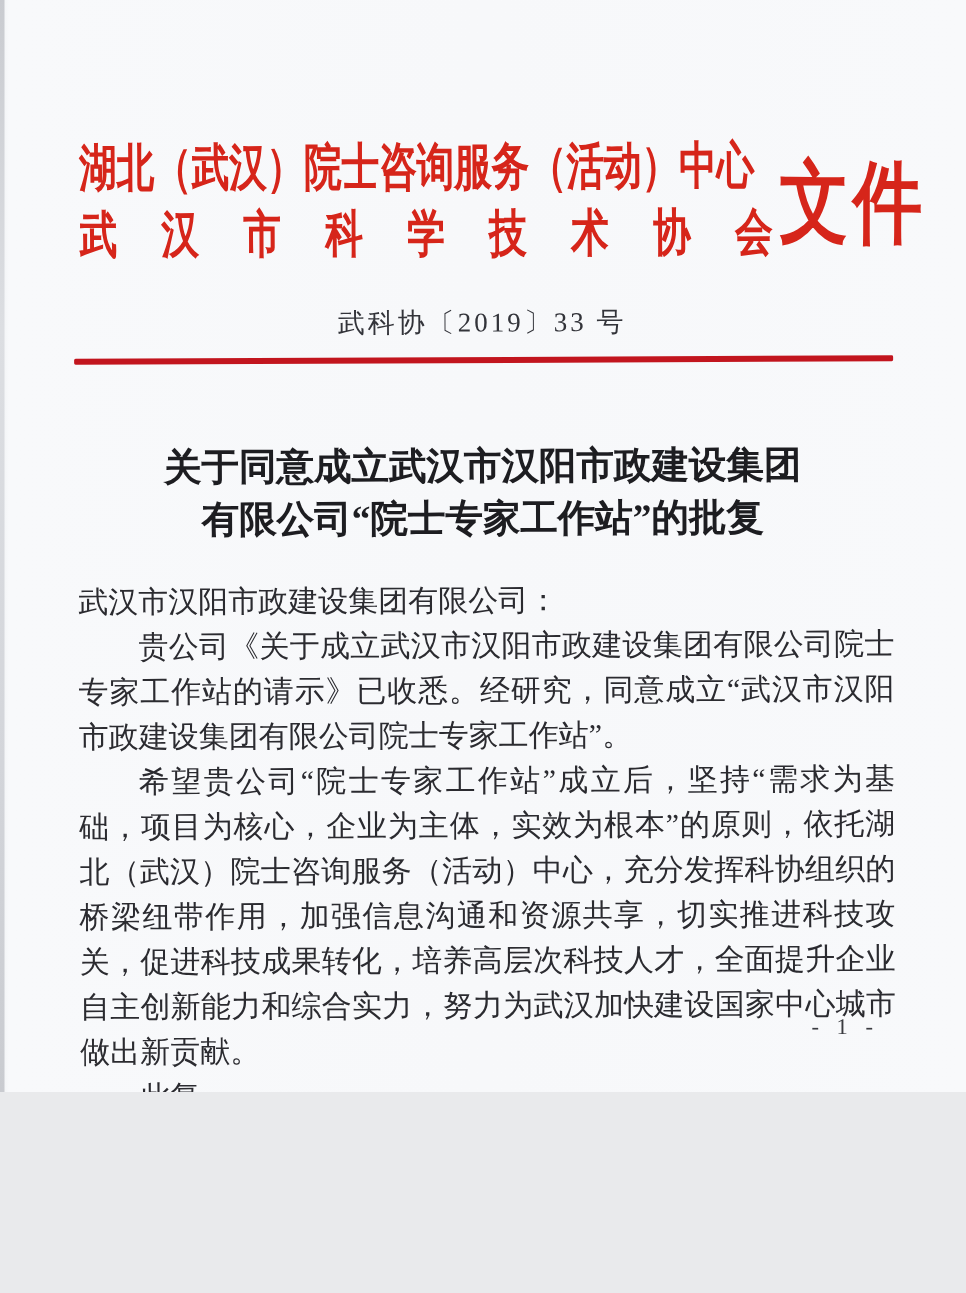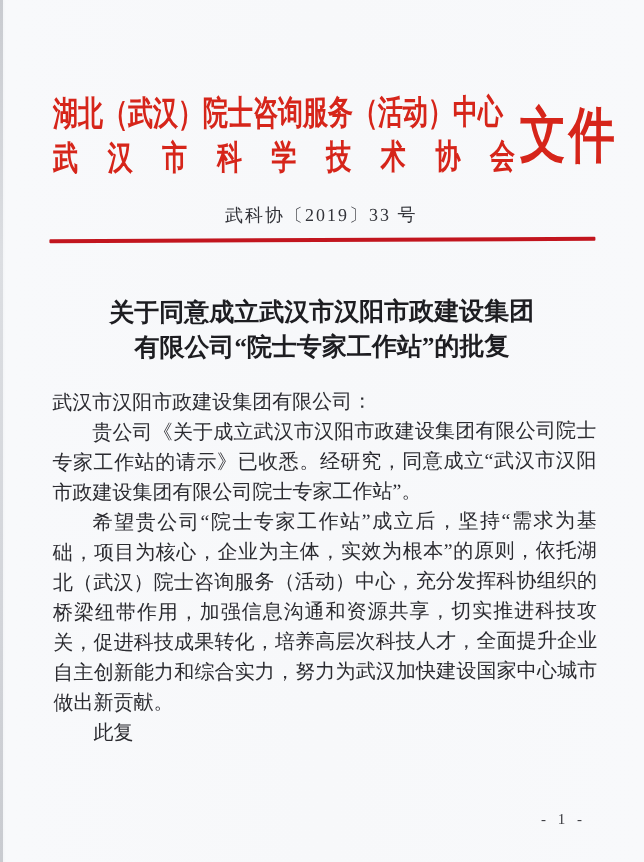--- a/index.html
+++ b/index.html
@@ -3,21 +3,21 @@
 <meta charset="utf-8">
 <style>
   html, body {
     margin: 0;
     padding: 0;
     background: #e9eaec;
   }
   .sheet {
     position: relative;
     width: 644px;
-    height: 862px;
+    height: 728px;
     margin: 0 auto;
     background: linear-gradient(90deg, #eff1f3 0px, #f8f9fb 6px, #f7f8fa 50%, #f8f9fb 100%);
     overflow: hidden;
     font-family: "Liberation Serif", "DejaVu Serif", serif;
     color: #27272b;
   }
   .sheet::before {           
     content: "";
     position: absolute;
     left: 0; top: 0; bottom: 0;

